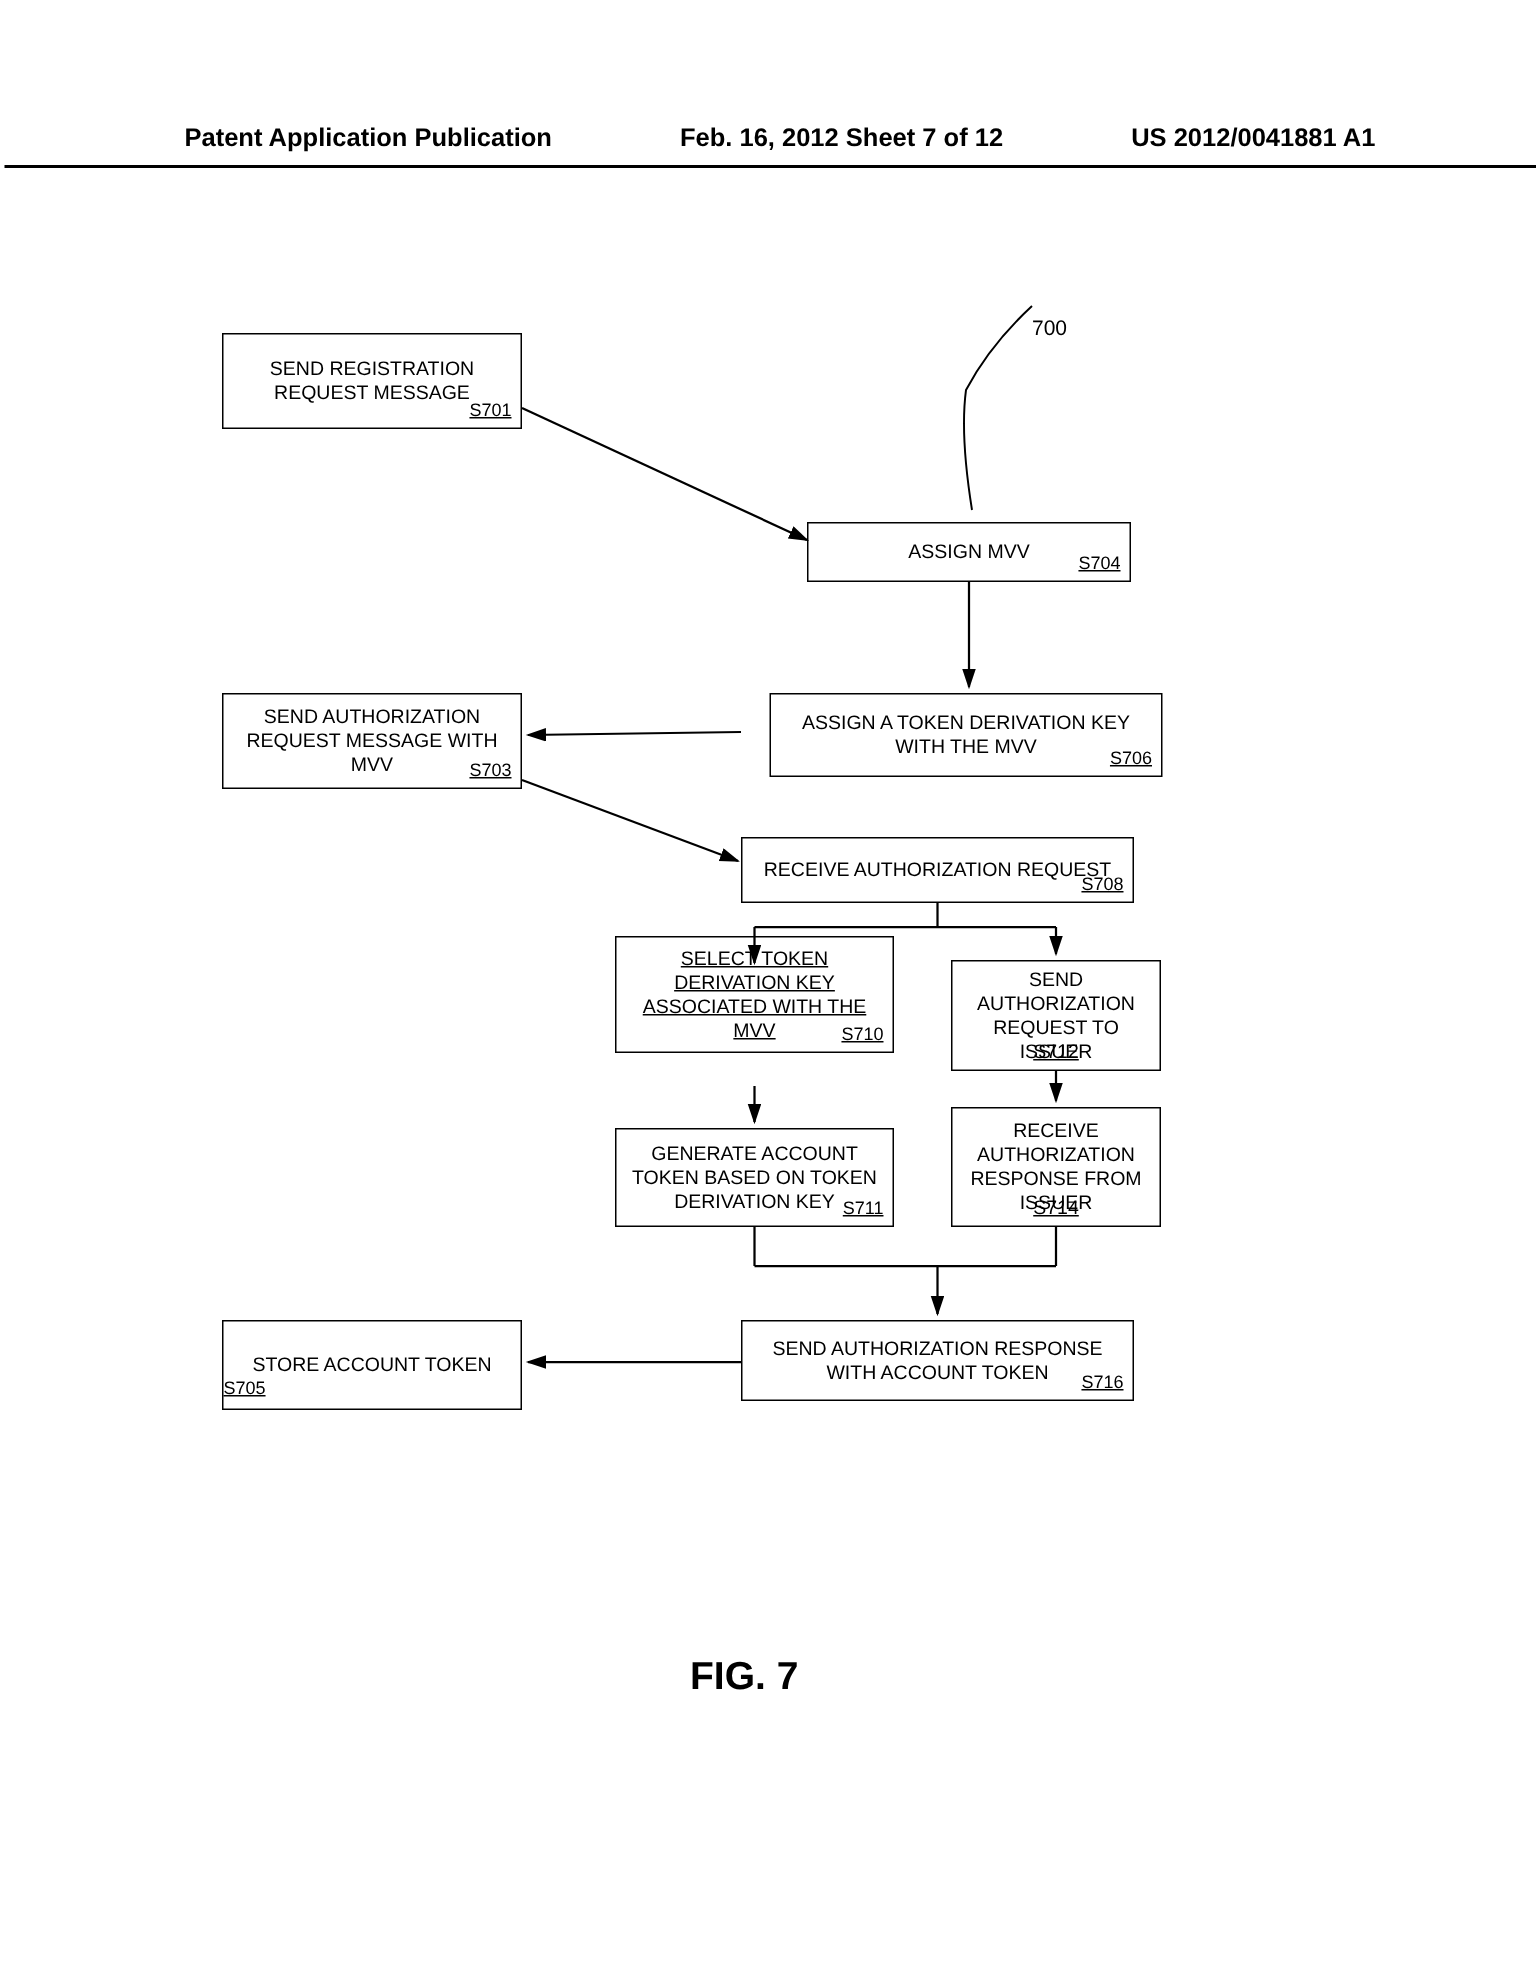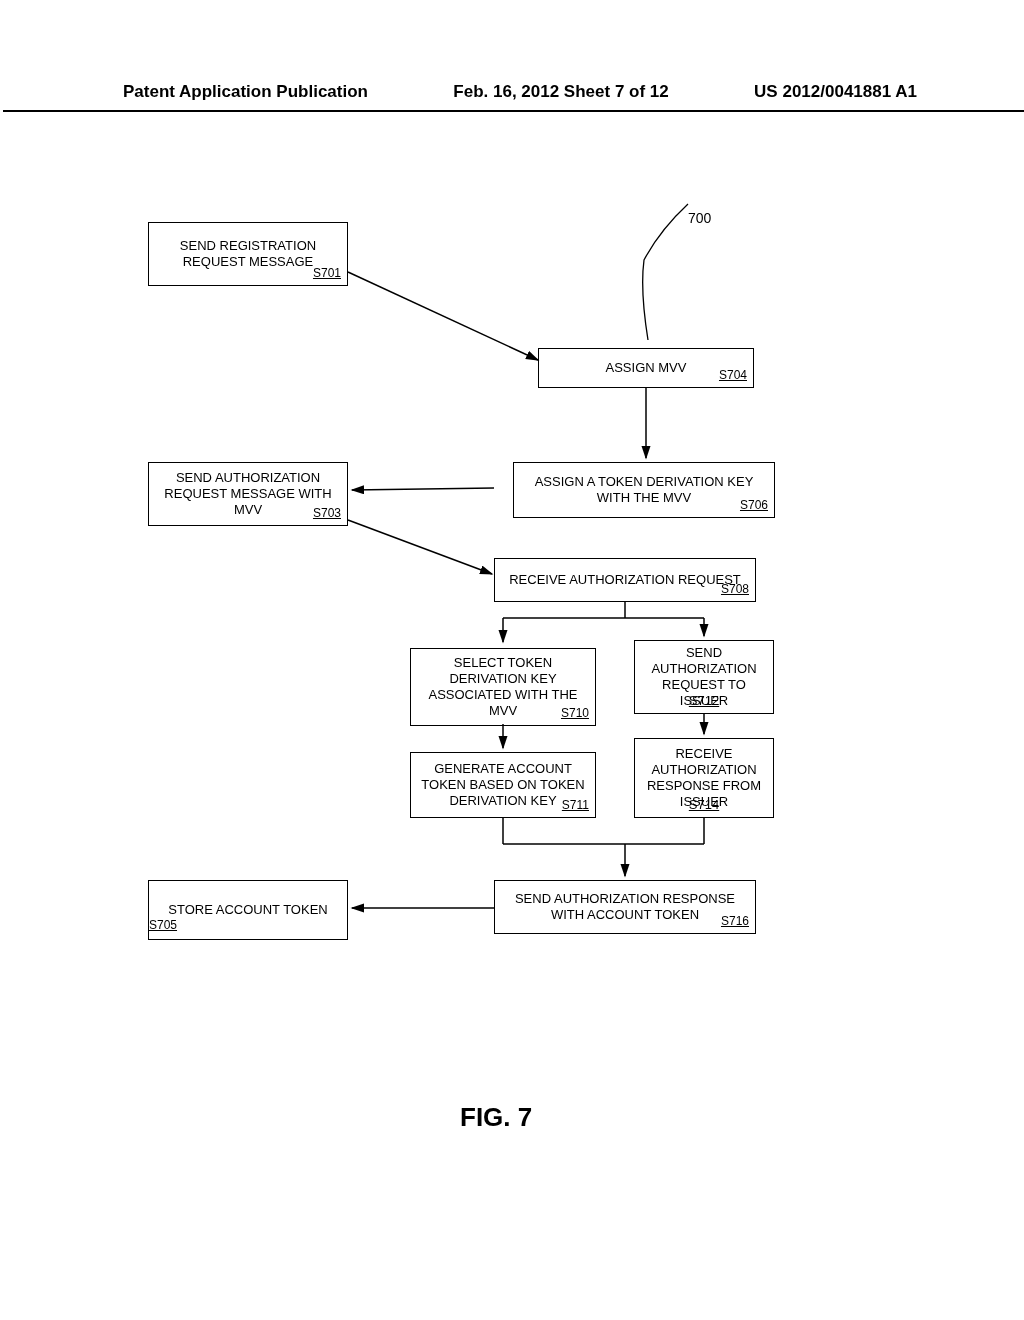--- a/index.html
+++ b/index.html
@@ -108,21 +108,21 @@
     <div class="box" style="left:394px; top:282px; width:262px; height:56px;margin-left:19px;">
       <div>ASSIGN A TOKEN DERIVATION KEY WITH THE MVV</div>
       <div class="step">S706</div>
     </div>
 
     <div class="box" style="left:394px; top:378px; width:262px; height:44px;">
       <div>RECEIVE AUTHORIZATION REQUEST</div>
       <div class="step">S708</div>
     </div>
 
-    <div class="box" style="left:310px; top:468px; width:186px; height:78px;">
+    <div class="box" style="left:310px; top:444px; width:186px; height:78px;text-decoration:underline;">
       <div>SELECT TOKEN DERIVATION KEY ASSOCIATED WITH THE MVV</div>
       <div class="step">S710</div>
     </div>
 
     <div class="box" style="left:534px; top:460px; width:140px; height:74px;">
       <div>SEND AUTHORIZATION REQUEST TO ISSUER</div>
       <div style="position:absolute; bottom:4px; width:100%; text-align:center;">
         <span class="step-inline">S712</span>
       </div>
     </div>

